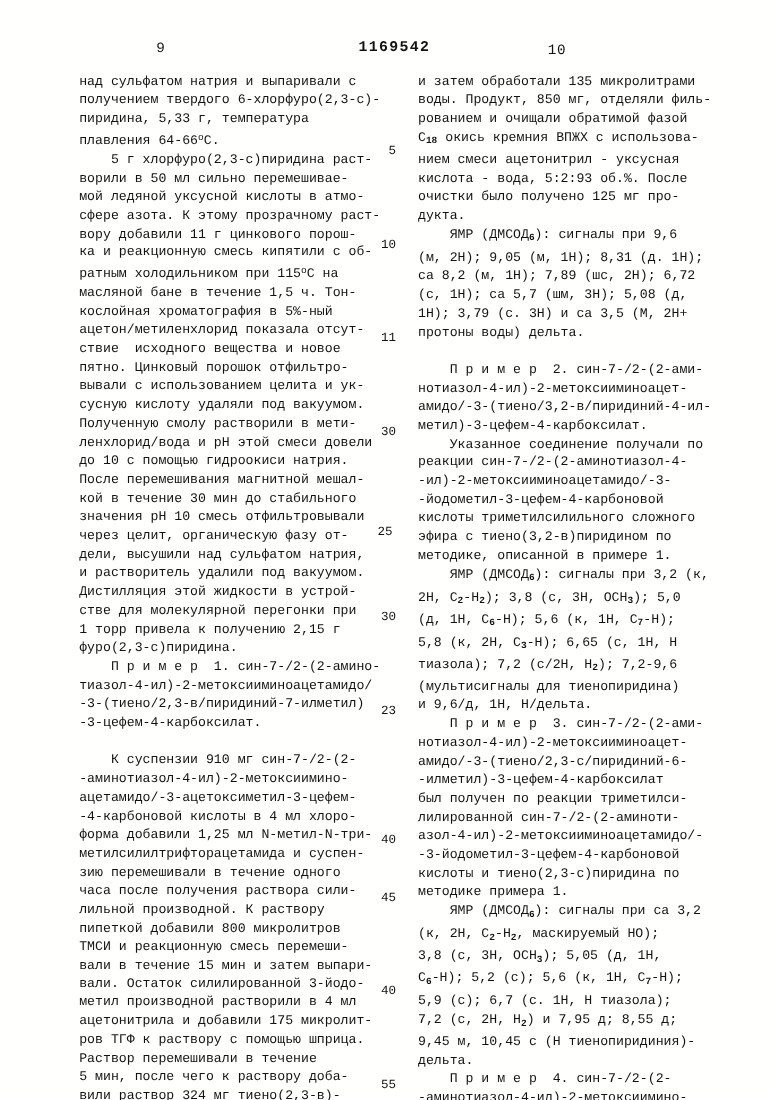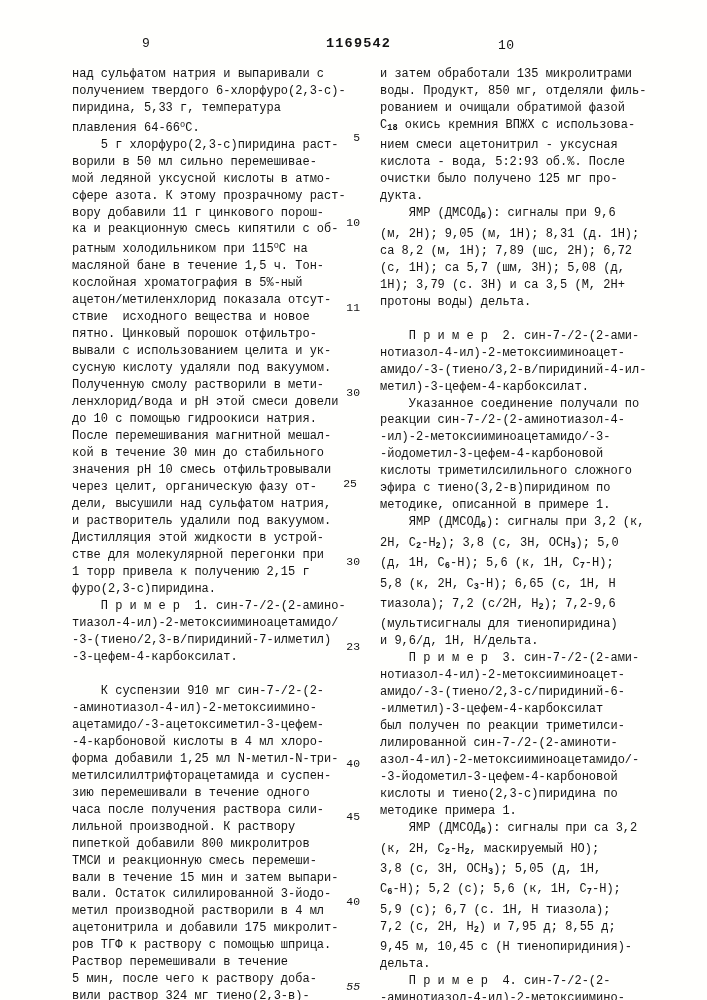--- a/index.html
+++ b/index.html
@@ -109,17 +109,17 @@
       <span style="top: 67.92px;">5</span>
       <span style="top: 152.82px;">10</span>
       <span style="top: 237.72px;">11</span>
       <span style="top: 322.62px;">30</span>
       <span style="top: 414px; text-align: center;">25</span>
       <span style="top: 492.42px; text-align: right;">30</span>
       <span style="top: 577.32px;">23</span>
       <span style="top: 678px; margin-top: 16px;">40</span>
       <span style="top: 747.12px;">45</span>
       <span style="top: 832.02px;">40</span>
-      <span style="top: 916.92px; font-style: italic;">55</span>
+      <span style="top: 916.92px;">55</span>
     </div>
   <div class="col col-right" id="colRight"><p>и затем обработали 135 микролитрами</p><p>воды. Продукт, 850 мг, отделяли филь-</p><p>рованием и очищали обратимой фазой</p><p>C<sub>18</sub> окись кремния ВПЖХ с использова-</p><p>нием смеси ацетонитрил - уксусная</p><p>кислота - вода, 5:2:93 об.%. После</p><p>очистки было получено 125 мг про-</p><p>дукта.</p><p>    ЯМР (ДМСОД<sub>6</sub>): сигналы при 9,6</p><p>(м, 2Н); 9,05 (м, 1Н); 8,31 (д. 1Н);</p><p>са 8,2 (м, 1Н); 7,89 (шс, 2Н); 6,72</p><p>(с, 1Н); са 5,7 (шм, 3Н); 5,08 (д,</p><p>1Н); 3,79 (с. 3Н) и са 3,5 (М, 2Н+</p><p>протоны воды) дельта.</p><p class="blank">&nbsp;</p><p>    П р и м е р  2. син-7-/2-(2-ами-</p><p>нотиазол-4-ил)-2-метоксииминоацет-</p><p>амидо/-3-(тиено/3,2-в/пиридиний-4-ил-</p><p>метил)-3-цефем-4-карбоксилат.</p><p>    Указанное соединение получали по</p><p>реакции син-7-/2-(2-аминотиазол-4-</p><p>-ил)-2-метоксииминоацетамидо/-3-</p><p>-йодометил-3-цефем-4-карбоновой</p><p>кислоты триметилсилильного сложного</p><p>эфира с тиено(3,2-в)пиридином по</p><p>методике, описанной в примере 1.</p><p>    ЯМР (ДМСОД<sub>6</sub>): сигналы при 3,2 (к,</p><p>2Н, С<sub>2</sub>-Н<sub>2</sub>); 3,8 (с, 3Н, ОСН<sub>3</sub>); 5,0</p><p>(д, 1Н, С<sub>6</sub>-Н); 5,6 (к, 1Н, С<sub>7</sub>-Н);</p><p>5,8 (к, 2Н, С<sub>3</sub>-Н); 6,65 (с, 1Н, Н</p><p>тиазола); 7,2 (с/2Н, Н<sub>2</sub>); 7,2-9,6</p><p>(мультисигналы для тиенопиридина)</p><p>и 9,6/д, 1Н, Н/дельта.</p><p>    П р и м е р  3. син-7-/2-(2-ами-</p><p>нотиазол-4-ил)-2-метоксииминоацет-</p><p>амидо/-3-(тиено/2,3-с/пиридиний-6-</p><p>-илметил)-3-цефем-4-карбоксилат</p><p>был получен по реакции триметилси-</p><p>лилированной син-7-/2-(2-аминоти-</p><p>азол-4-ил)-2-метоксииминоацетамидо/-</p><p>-3-йодометил-3-цефем-4-карбоновой</p><p>кислоты и тиено(2,3-с)пиридина по</p><p>методике примера 1.</p><p>    ЯМР (ДМСОД<sub>6</sub>): сигналы при са 3,2</p><p>(к, 2Н, С<sub>2</sub>-Н<sub>2</sub>, маскируемый НО);</p><p>3,8 (с, 3Н, ОСН<sub>3</sub>); 5,05 (д, 1Н,</p><p>С<sub>6</sub>-Н); 5,2 (с); 5,6 (к, 1Н, С<sub>7</sub>-Н);</p><p>5,9 (с); 6,7 (с. 1Н, Н тиазола);</p><p>7,2 (с, 2Н, Н<sub>2</sub>) и 7,95 д; 8,55 д;</p><p>9,45 м, 10,45 с (Н тиенопиридиния)-</p><p>дельта.</p><p>    П р и м е р  4. син-7-/2-(2-</p><p>-аминотиазол-4-ил)-2-метоксиимино-</p></div>
 
 </div>
 
 </body></html>

